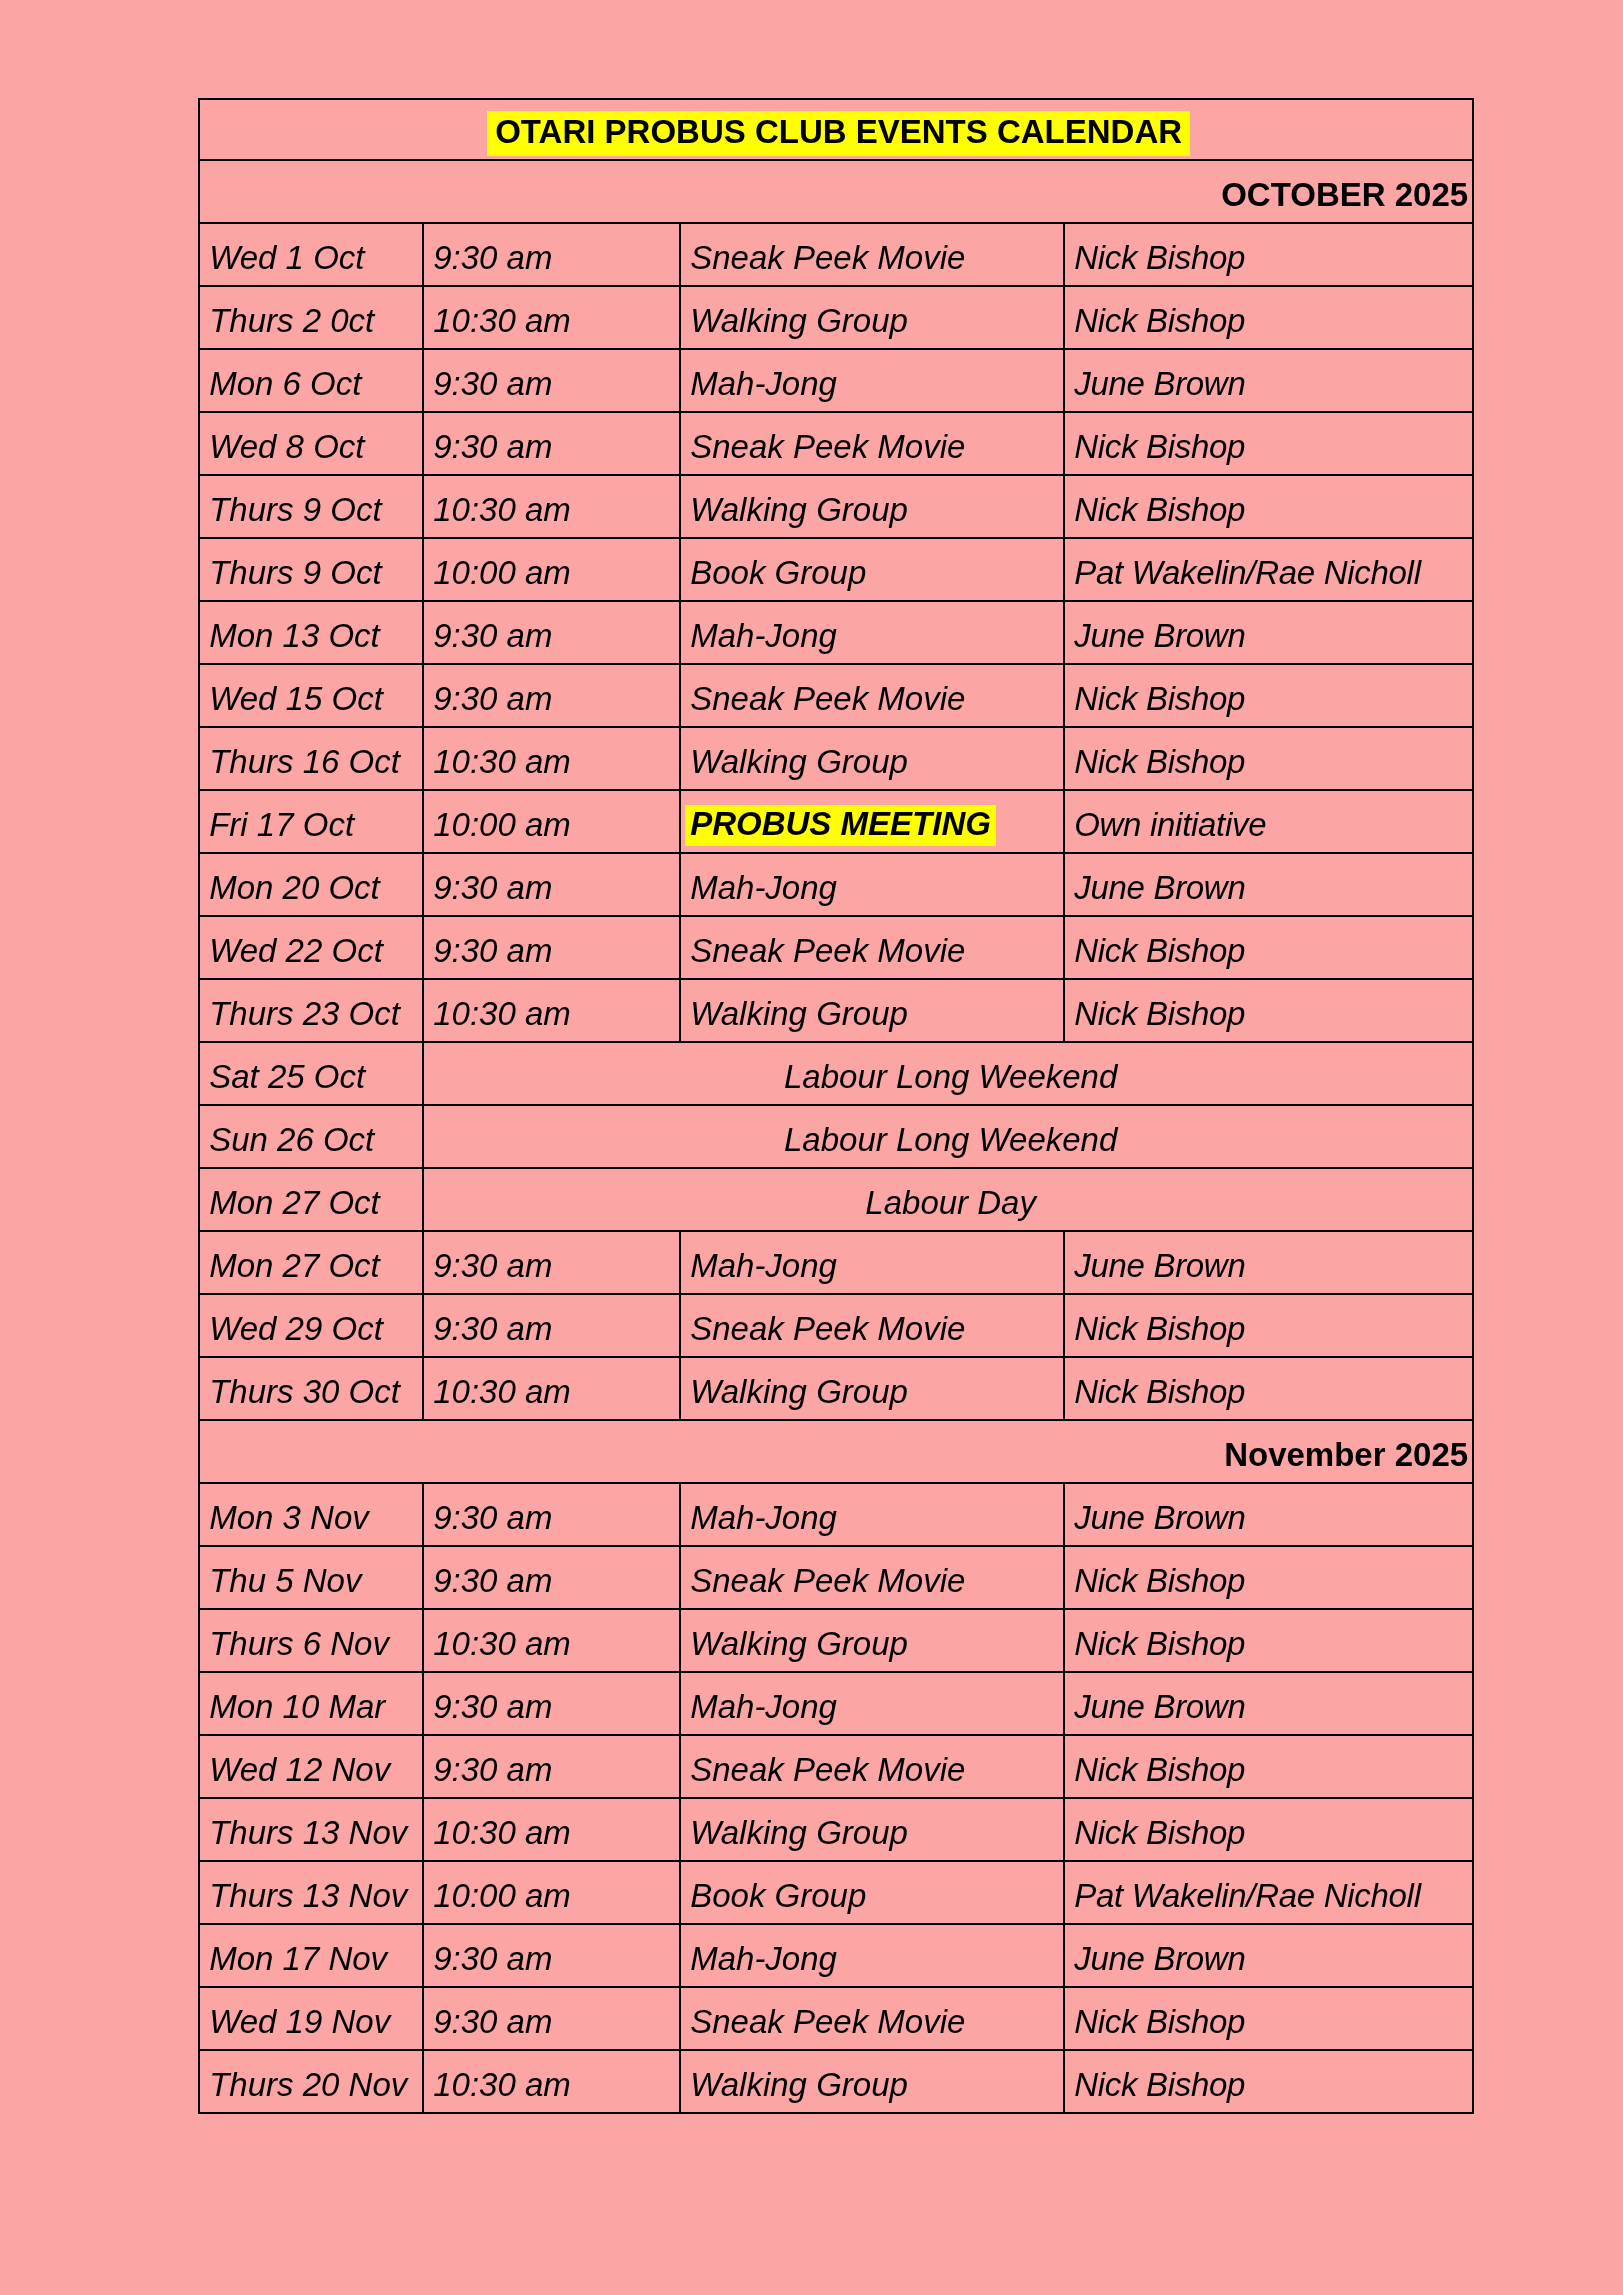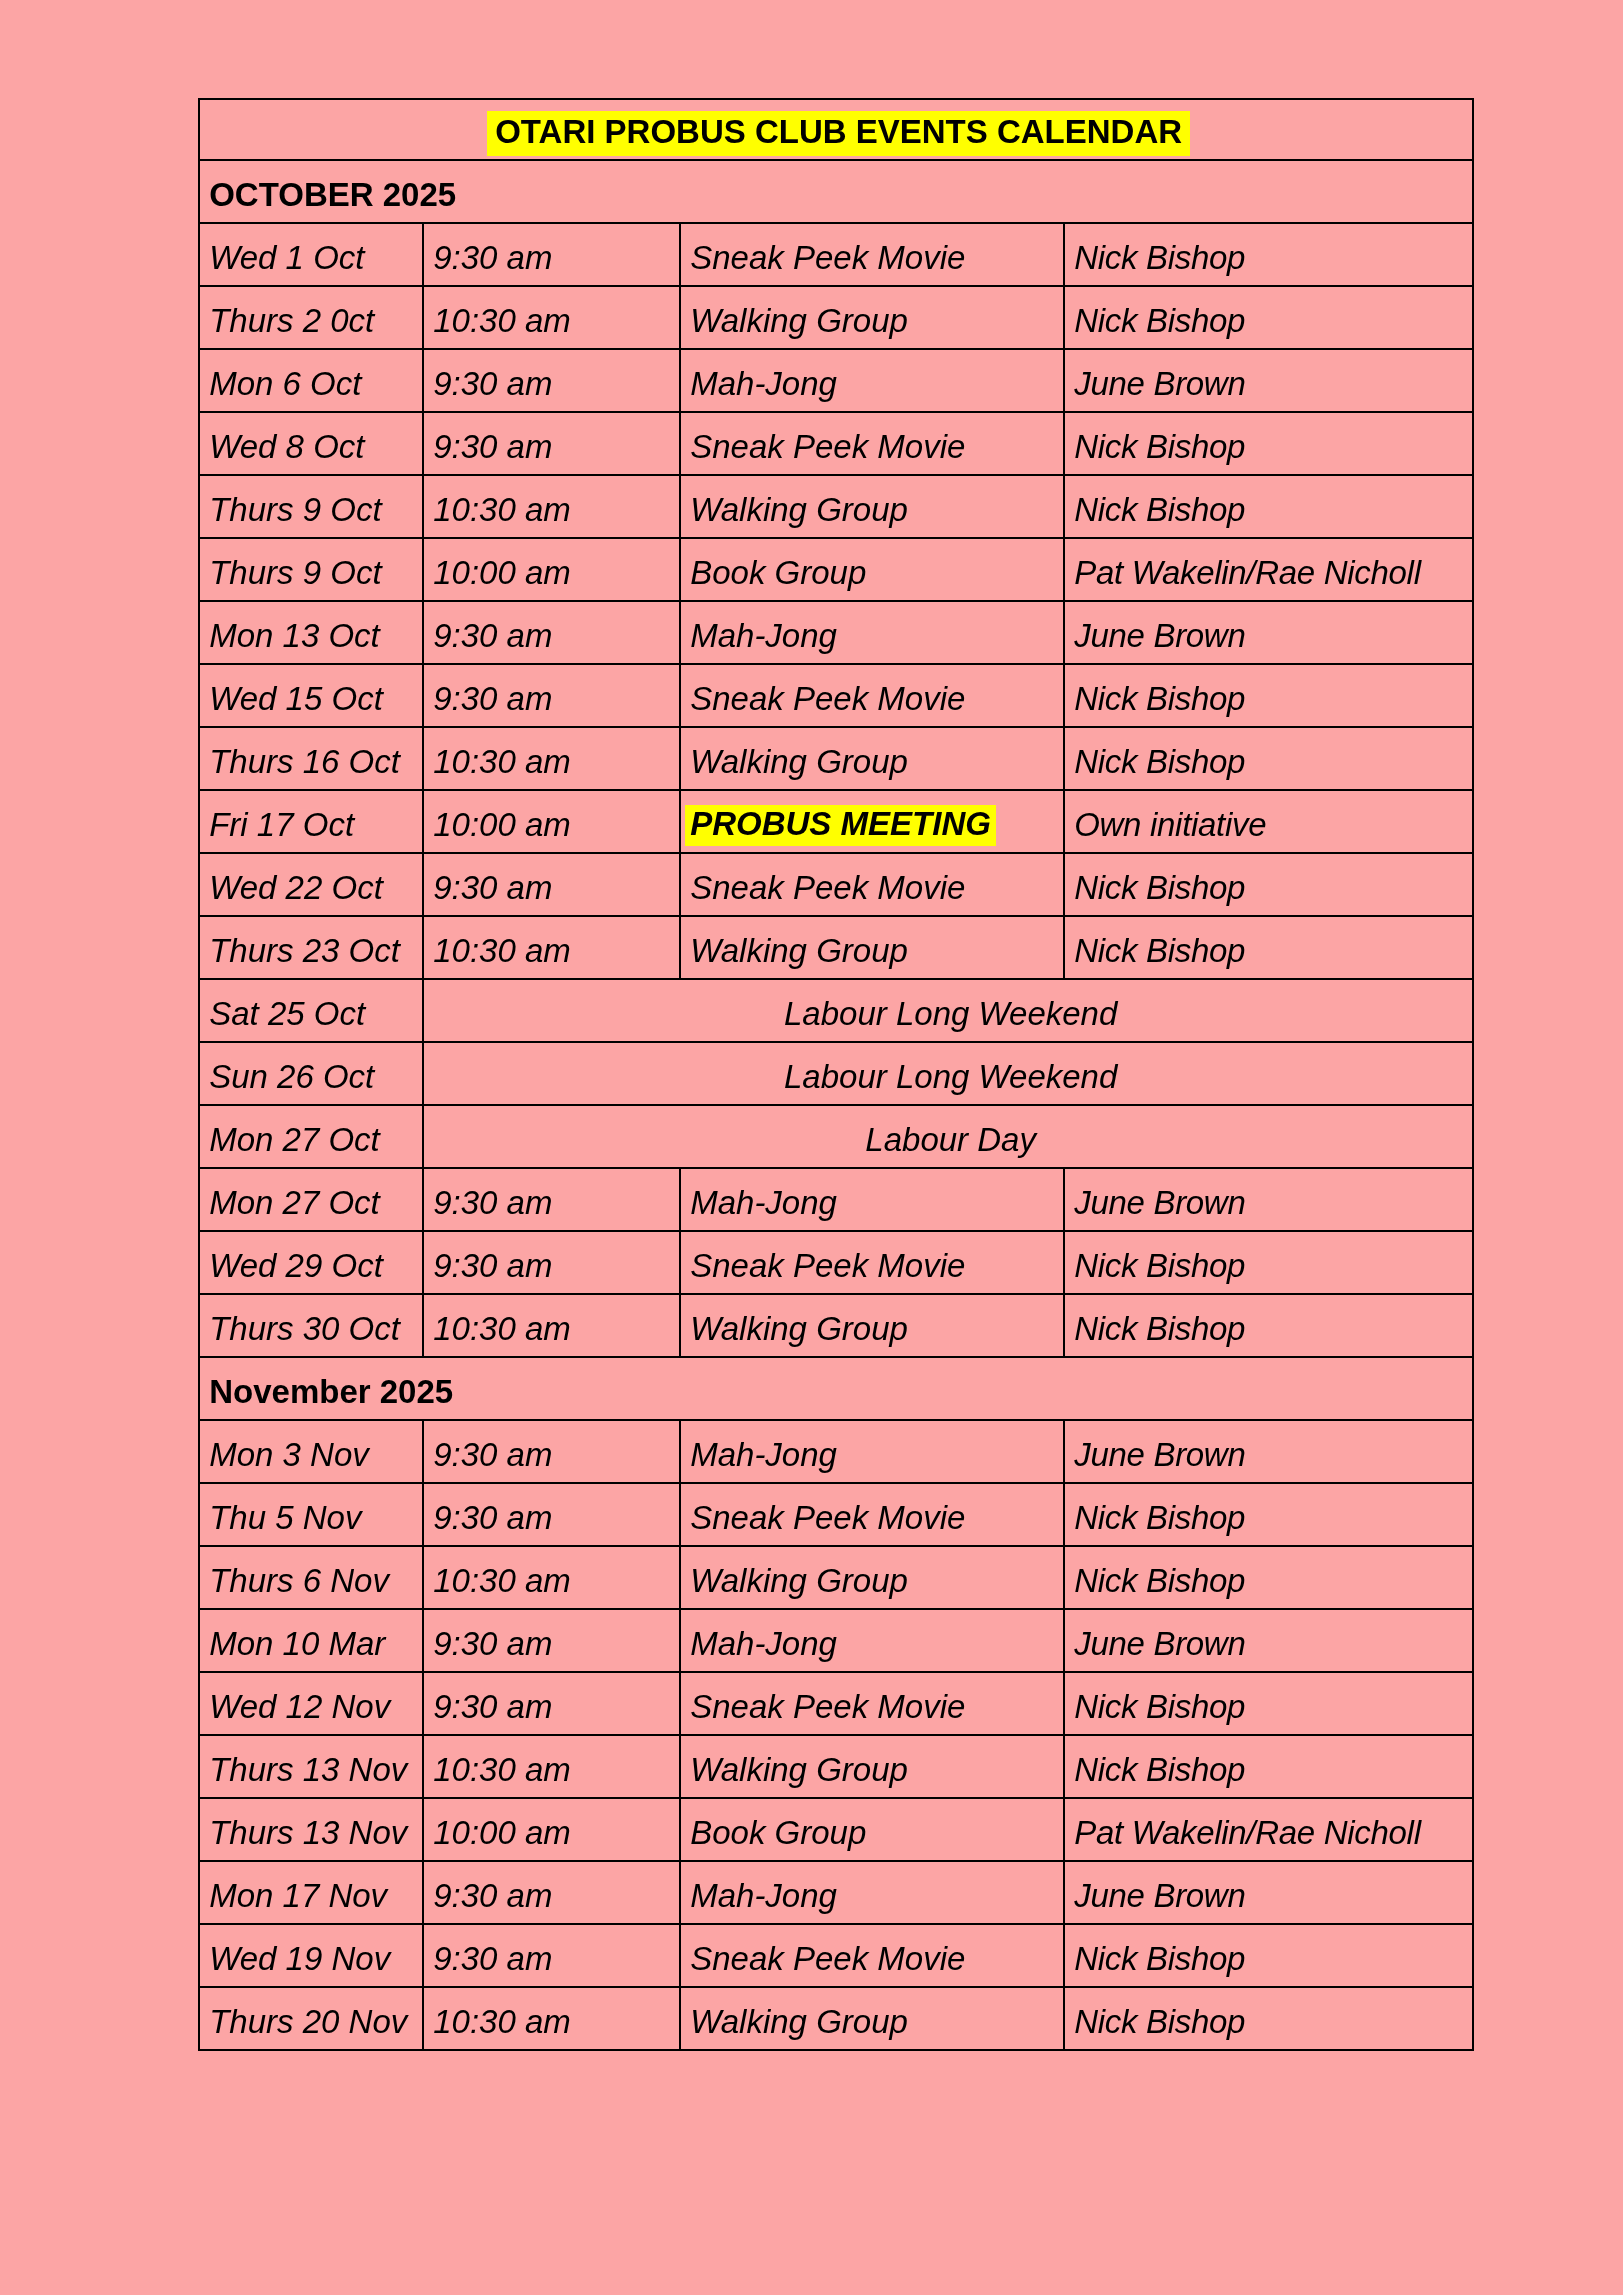--- a/index.html
+++ b/index.html
@@ -45,21 +45,21 @@
     text-align: center;
     font-weight: bold;
     padding: 0 0 0 0;
   }
   .hl-title {
     display: inline-block;
     background: #ffff00;
     padding: 3.3px 7.9px 4.6px 7.9px;
   }
   td.month-cell {
-    text-align: left;
+    text-align: right;
     font-weight: bold;
     padding: 6.5px 0 0 0;
   }
   td.date-cell  { padding-left: 7.9px; }
   td.time-cell  { padding-left: 10.5px; }
   td.event-cell { padding-left: 13px; }
   td.person-cell{ padding-left: 11.8px; letter-spacing: -0.3px; }
   td.note-cell {
     text-align: center;
     padding-left: 0;
@@ -152,20 +152,26 @@
 
     <tr class="row-event">
       <td class="date-cell">Fri 17 Oct</td>
       <td class="time-cell">10:00 am</td>
       <td class="event-cell">
         <span class="hl-event">PROBUS MEETING</span>
       </td>
       <td class="person-cell">Own initiative</td>
     </tr>
     <tr class="row-event">
+      <td class="date-cell">Mon 20 Oct</td>
+      <td class="time-cell">9:30 am</td>
+      <td class="event-cell">Mah-Jong</td>
+      <td class="person-cell">June Brown</td>
+    </tr>
+    <tr class="row-event">
       <td class="date-cell">Wed 22 Oct</td>
       <td class="time-cell">9:30 am</td>
       <td class="event-cell">Sneak Peek Movie</td>
       <td class="person-cell">Nick Bishop</td>
     </tr>
     <tr class="row-event">
       <td class="date-cell">Thurs 23 Oct</td>
       <td class="time-cell">10:30 am</td>
       <td class="event-cell">Walking Group</td>
       <td class="person-cell">Nick Bishop</td>

